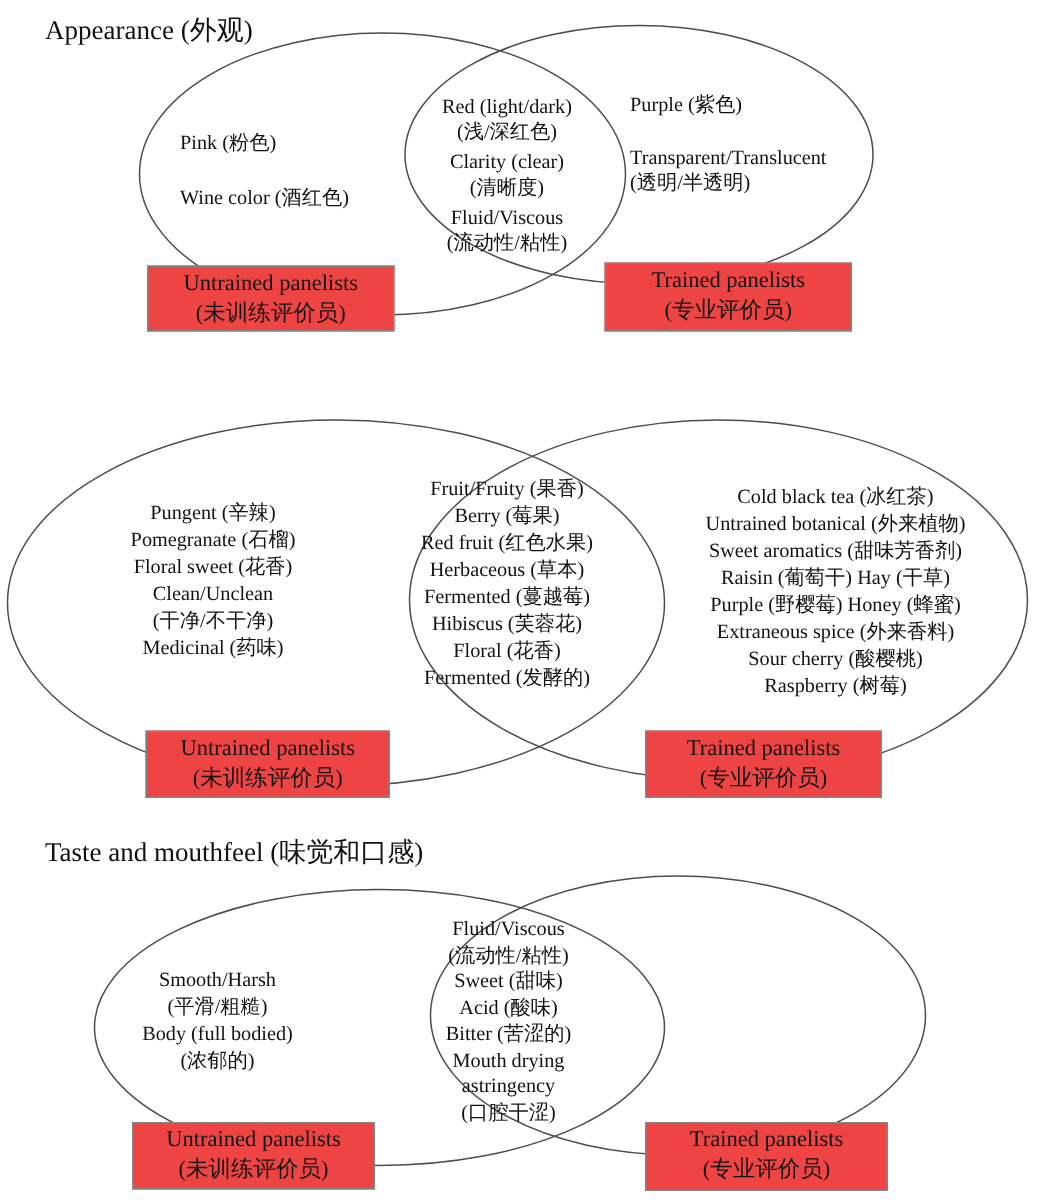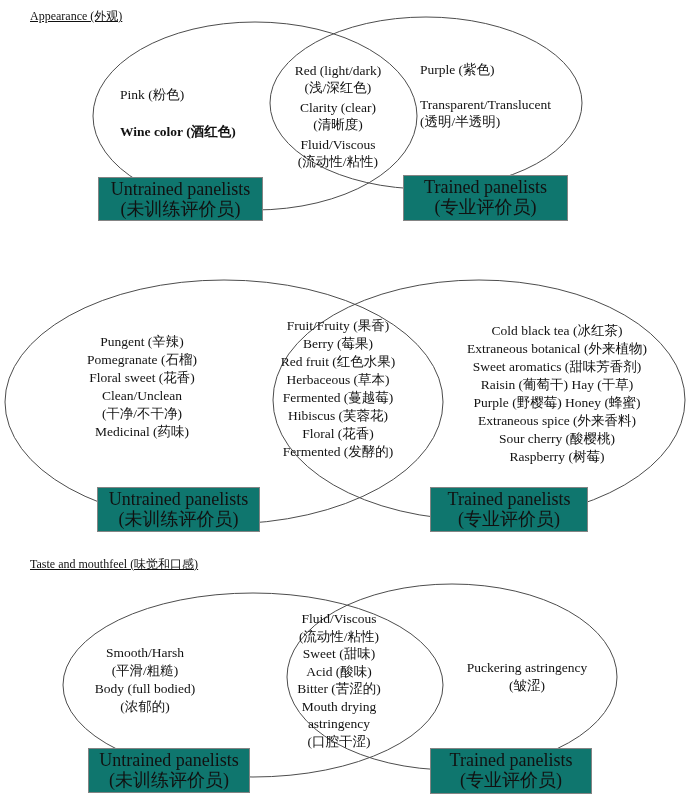--- a/index.html
+++ b/index.html
@@ -9,39 +9,38 @@
     width: 692px;
     height: 802px;
     background: #ffffff;
     font-family: "Liberation Serif", "DejaVu Serif", serif;
     color: #111111;
     overflow: hidden;
   }
   .venn-svg { position: absolute; left: 0; top: 0; }
   .title {
     position: absolute;
-    font-size: 12px;
+    font-size: 18px;
     white-space: nowrap;
-    text-decoration: underline;
   }
   .group { position: absolute; font-size: 13.5px; }
   .centered { transform: translateX(-50%); text-align: center; }
   .line { white-space: nowrap; line-height: 18px; }
   .lh17 .line { line-height: 17px; }
   .lh175 .line { line-height: 17.5px; }
-  .s1-left .line + .line { margin-top: 20px; font-weight: bold; }
+  .s1-left .line + .line { margin-top: 20px; }
   .s1-center .line:nth-child(even) { margin-bottom: 3px; }
   .mb18 { margin-bottom: 18px; }
   .item-center { width: fit-content; text-align: left; }
   .labelbox {
     position: absolute;
-    background: #0f766e;
+    background: #ef4444;
     border: 1.5px solid #848484;
     text-align: center;
-    font-size: 18px;
+    font-size: 15px;
     padding-top: 1px;
   }
   .labelbox .line { line-height: 20px; }
 </style>
 </head>
 <body>
 
 <div class="figure">
 
   <svg class="venn-svg" width="692" height="802" viewBox="0 0 692 802">
@@ -104,21 +103,21 @@
     <div class="line">Red fruit (红色水果)</div>
     <div class="line">Herbaceous (草本)</div>
     <div class="line">Fermented (蔓越莓)</div>
     <div class="line">Hibiscus (芙蓉花)</div>
     <div class="line">Floral (花香)</div>
     <div class="line">Fermented (发酵的)</div>
   </div>
 
   <div class="group centered" style="left:557px; top:322px;">
     <div class="line">Cold black tea (冰红茶)</div>
-    <div class="line">Extraneous botanical (外来植物)</div>
+    <div class="line">Untrained botanical (外来植物)</div>
     <div class="line">Sweet aromatics (甜味芳香剂)</div>
     <div class="line">Raisin (葡萄干) Hay (干草)</div>
     <div class="line">Purple (野樱莓) Honey (蜂蜜)</div>
     <div class="line">Extraneous spice (外来香料)</div>
     <div class="line">Sour cherry (酸樱桃)</div>
     <div class="line">Raspberry (树莓)</div>
   </div>
 
   <div class="labelbox" style="left:97px; top:487px; width:163px; height:45px;">
     <div class="line">Untrained panelists</div>
@@ -142,24 +141,20 @@
     <div class="line">Fluid/Viscous</div>
     <div class="line">(流动性/粘性)</div>
     <div class="line">Sweet (甜味)</div>
     <div class="line">Acid (酸味)</div>
     <div class="line">Bitter (苦涩的)</div>
     <div class="line">Mouth drying</div>
     <div class="line">astringency</div>
     <div class="line">(口腔干涩)</div>
   </div>
 
-  <div class="group centered" style="left:527px; top:659px;">
-    <div class="line">Puckering astringency</div>
-    <div class="line">(皱涩)</div>
-  </div>
 
   <div class="labelbox" style="left:88px; top:748px; width:162px; height:45px;">
     <div class="line">Untrained panelists</div>
     <div class="line">(未训练评价员)</div>
   </div>
   <div class="labelbox" style="left:430px; top:748px; width:162px; height:46px;">
     <div class="line">Trained panelists</div>
     <div class="line">(专业评价员)</div>
   </div>
 

